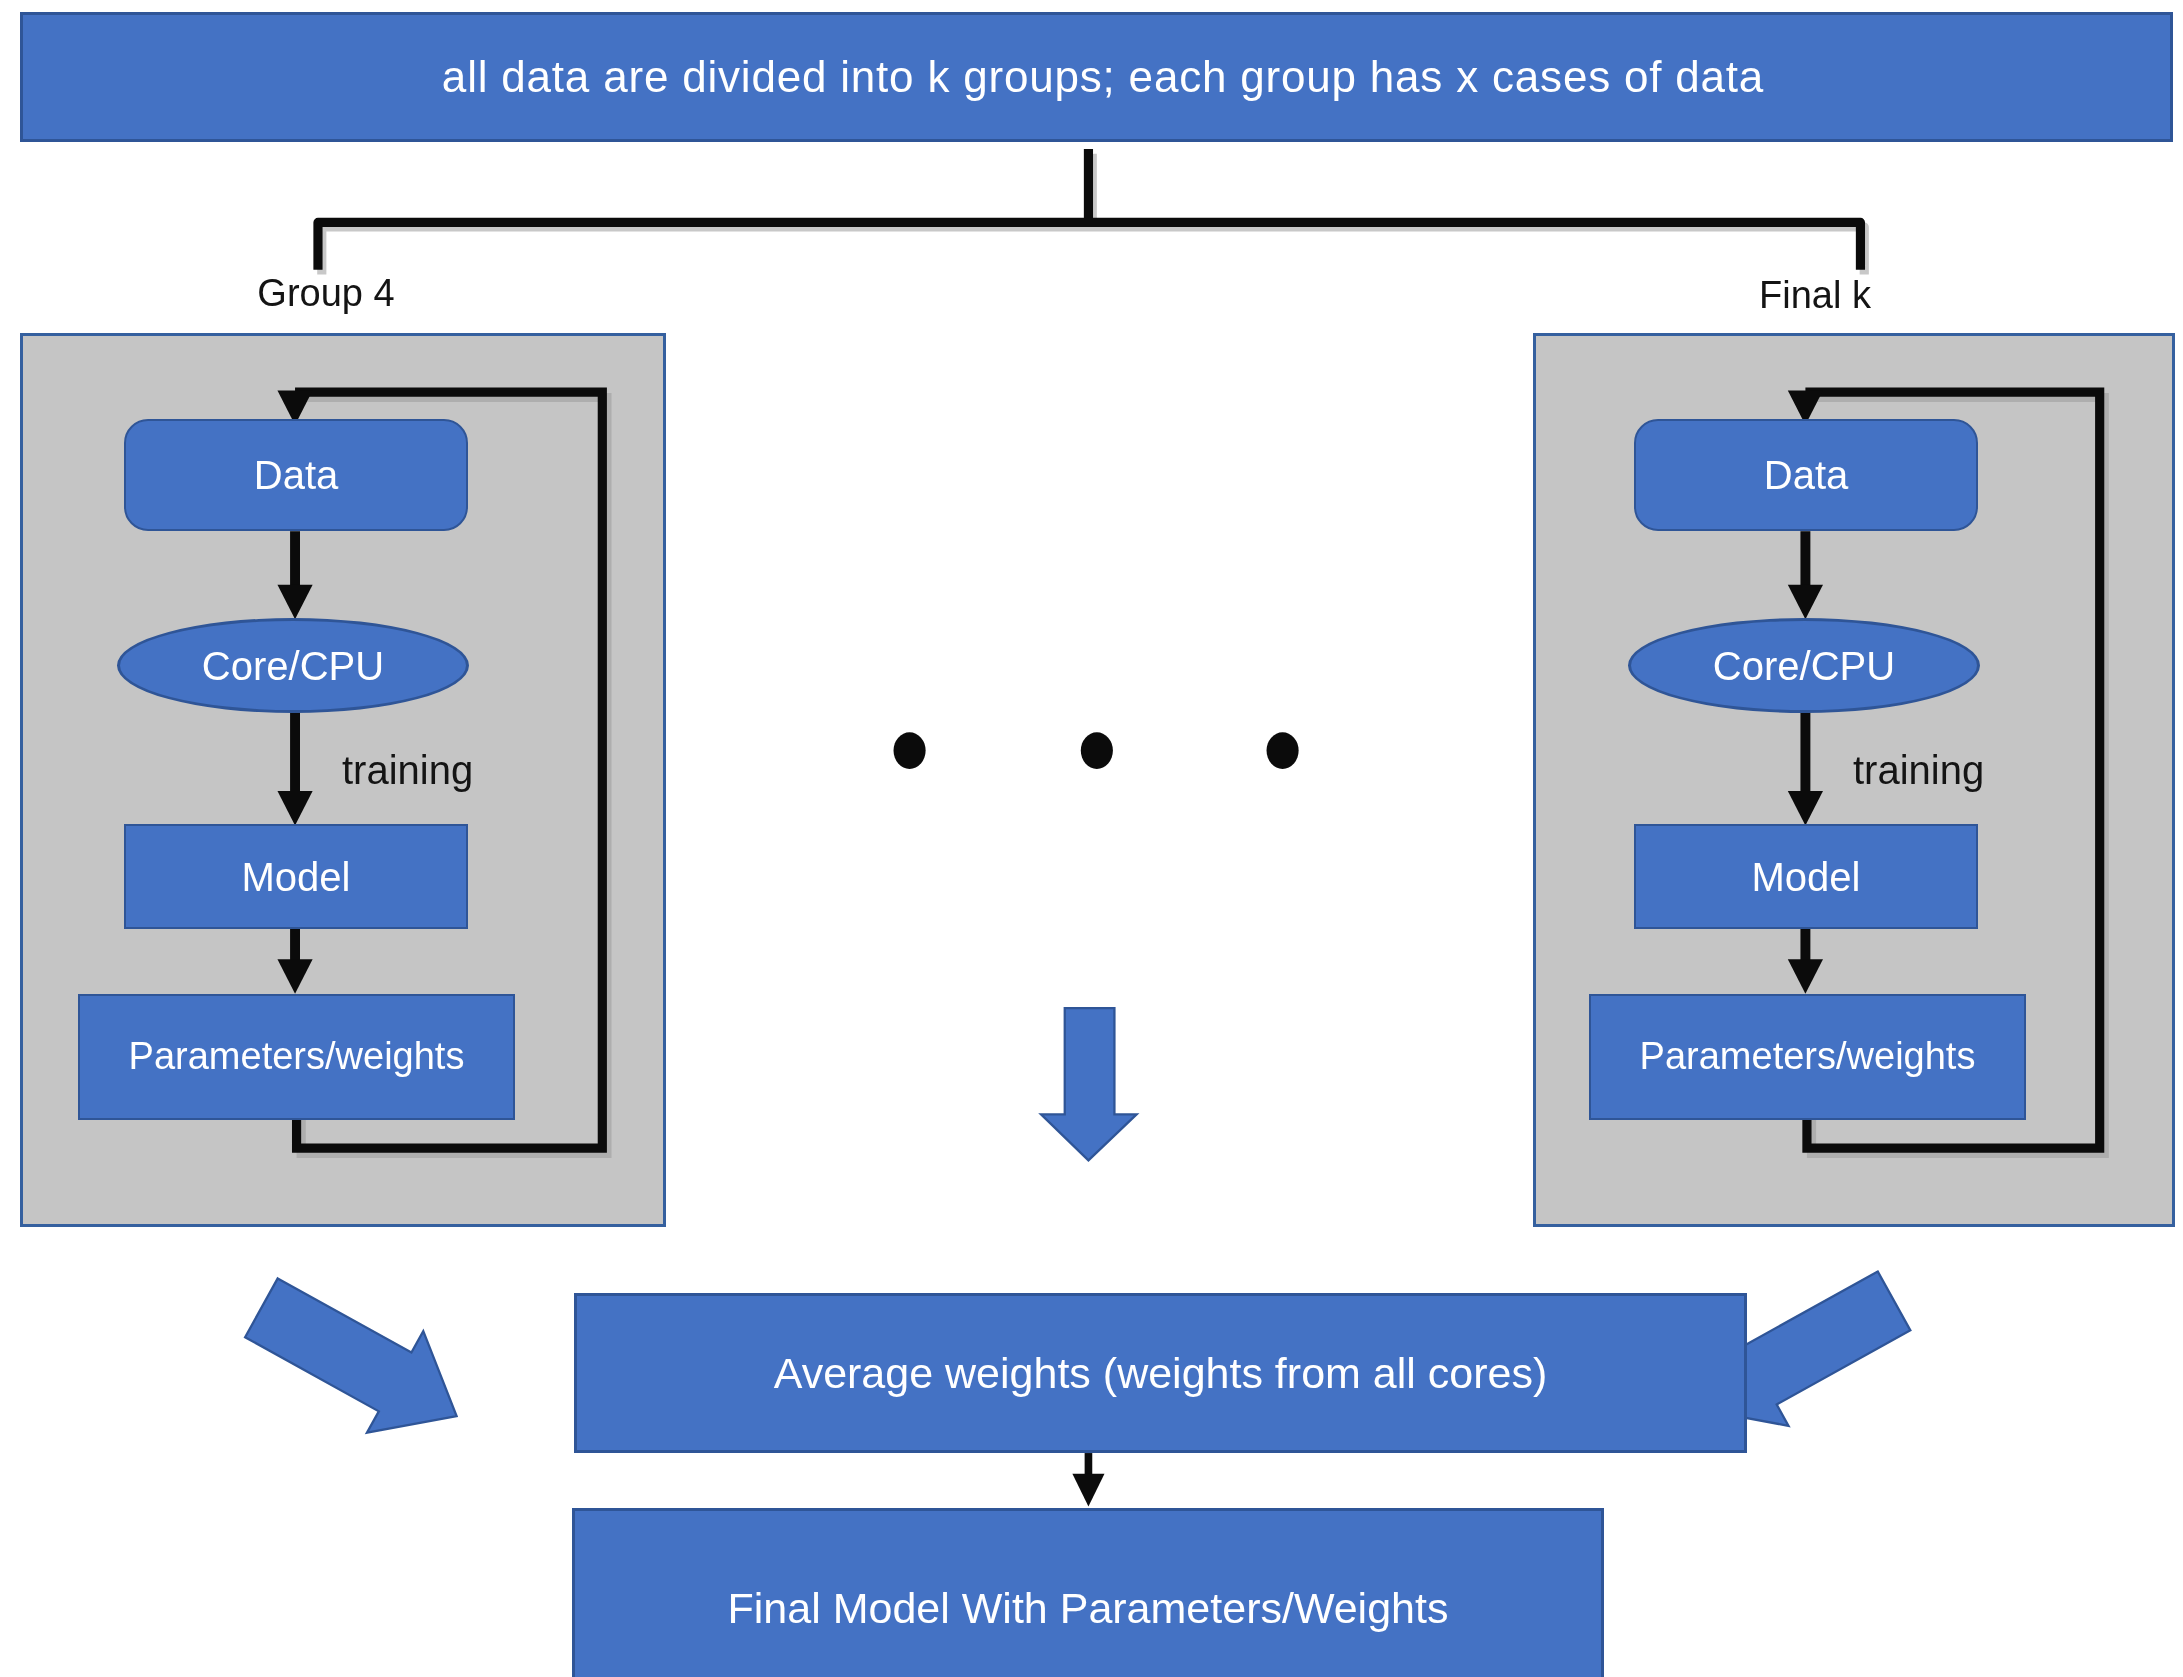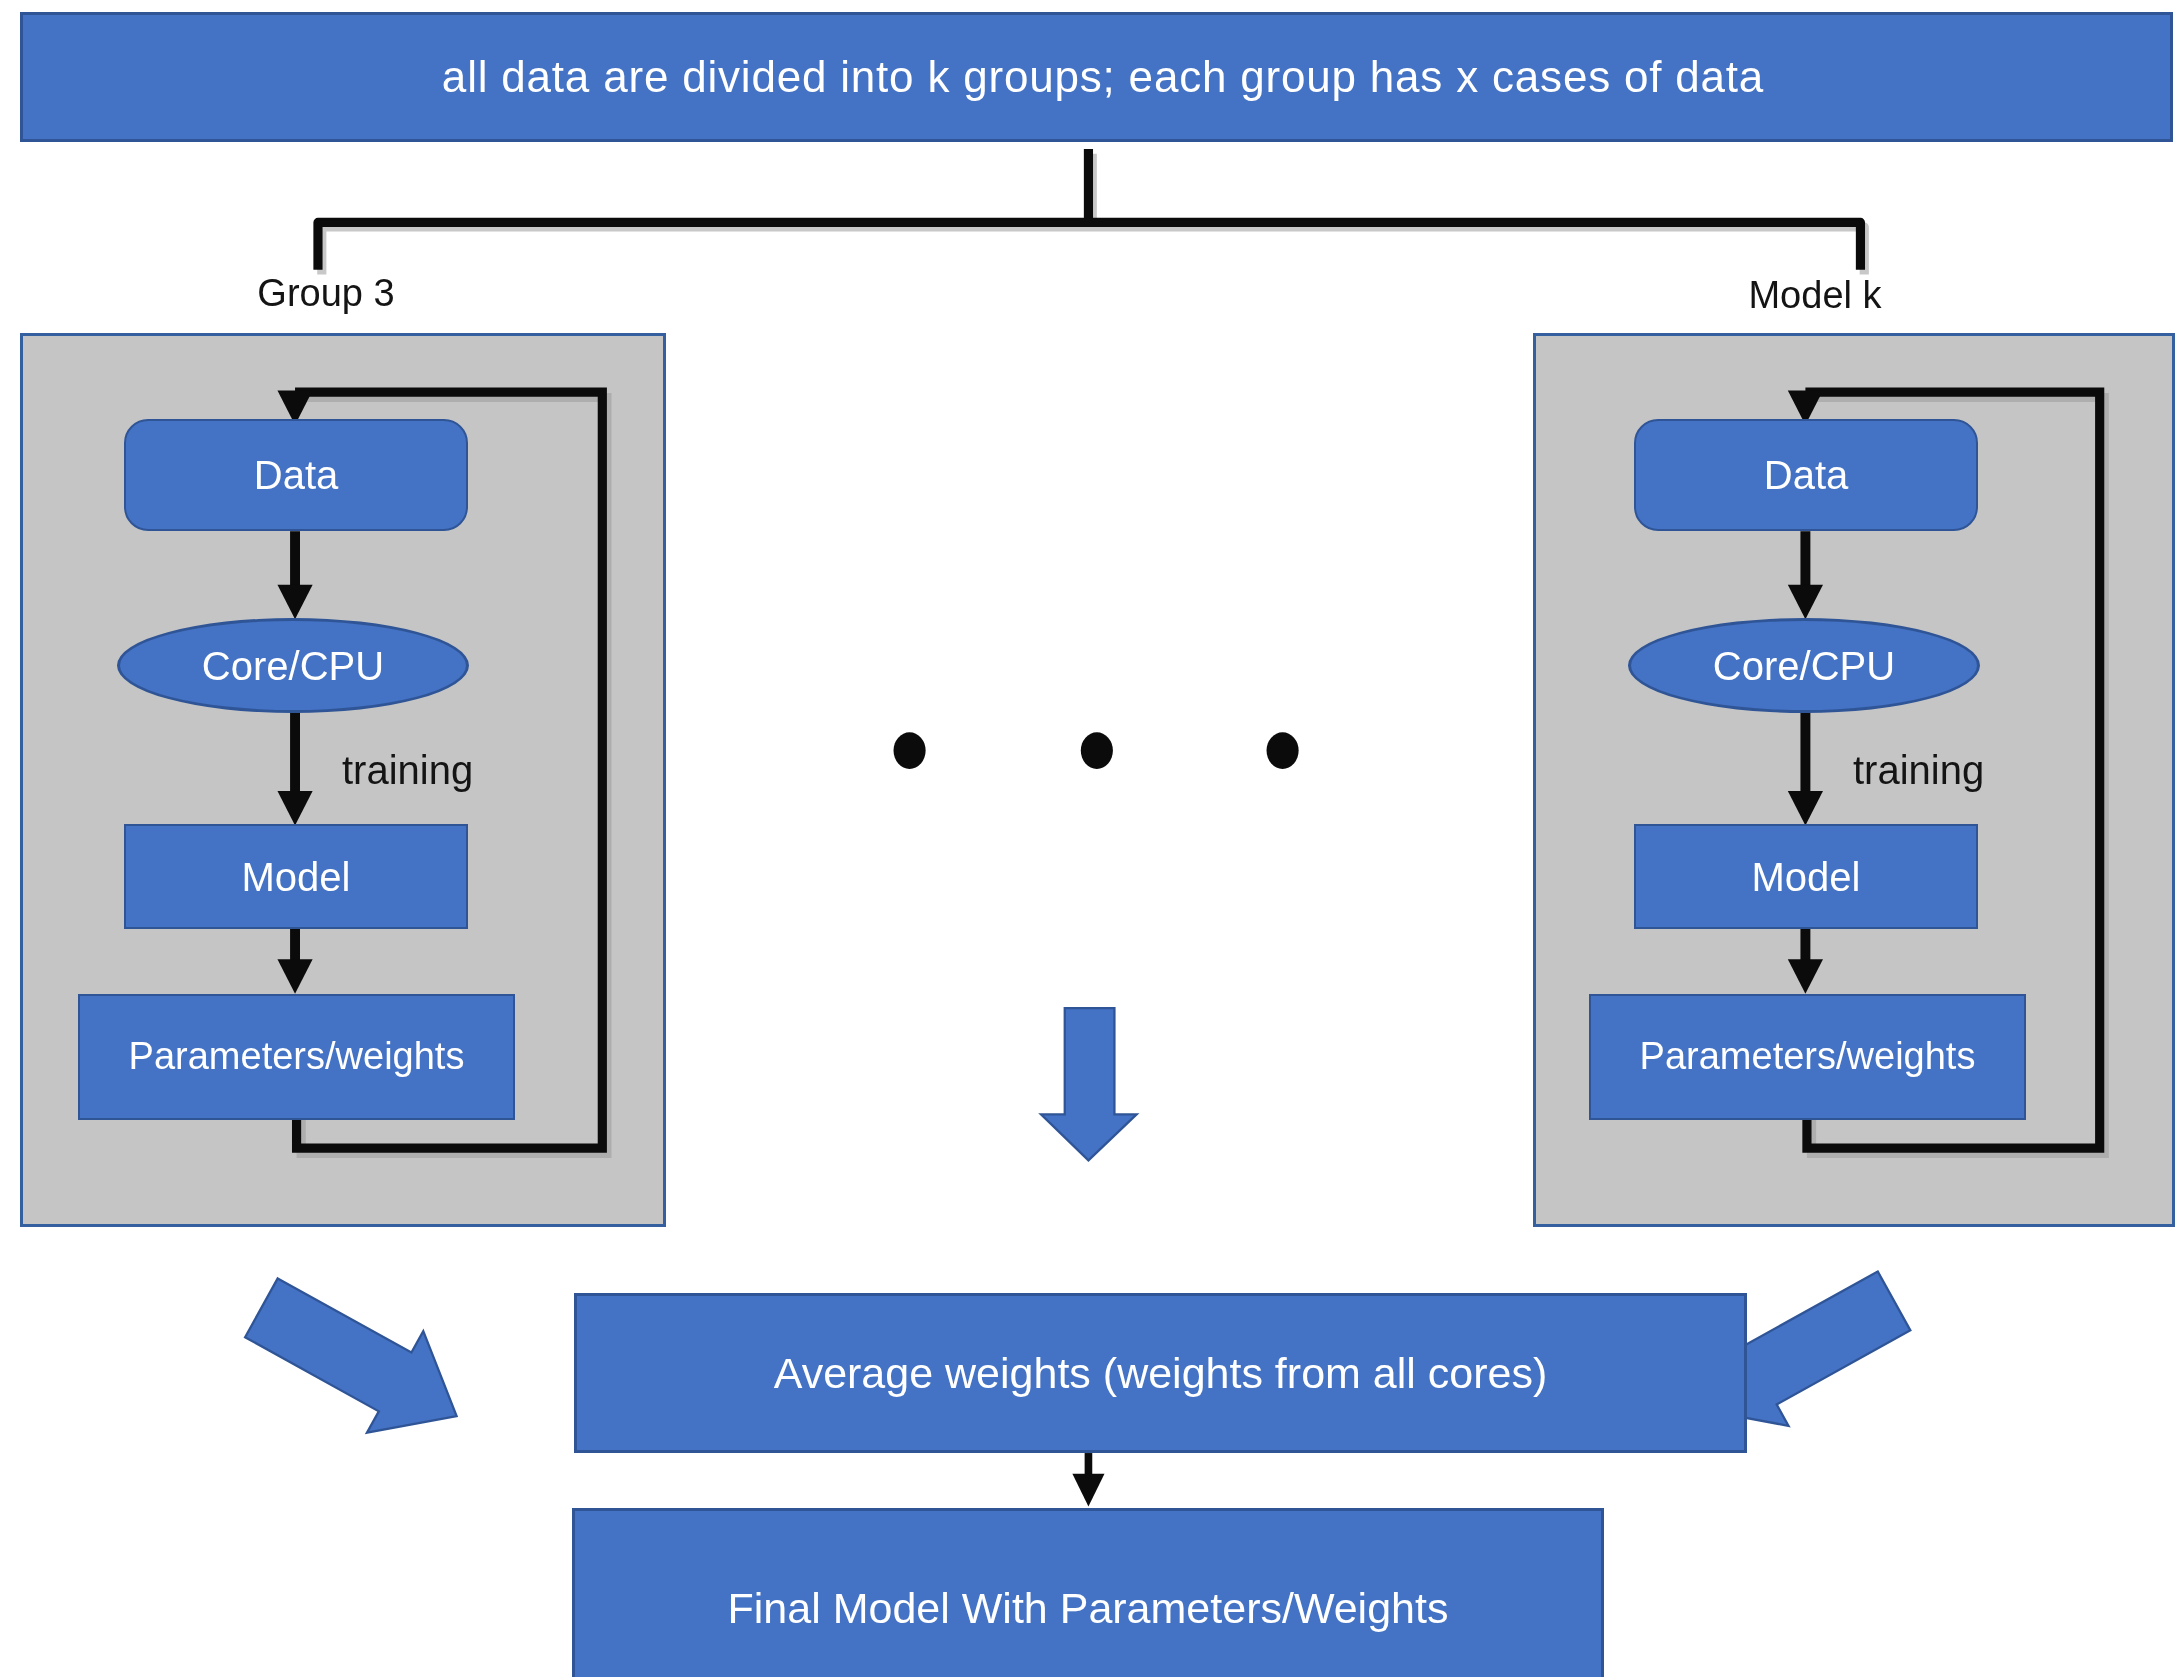--- a/index.html
+++ b/index.html
@@ -50,22 +50,22 @@
 </style>
 </head>
 <body>
 
 <div id="canvas">
 
   <div class="banner">
     <span>all data are divided into k groups; each group has x cases of data</span>
   </div>
 
-  <div class="group-label" style="left:135px;top:272px;">Group 3</div>
-  <div class="group-label" style="left:1624px;top:274px;">Model k</div>
+  <div class="group-label" style="left:135px;top:272px;">Group 4</div>
+  <div class="group-label" style="left:1624px;top:274px;">Final k</div>
 
   <div class="panel" style="left:20px;top:333px;width:646px;height:894px;"></div>
   <div class="panel" style="left:1533px;top:333px;width:642px;height:894px;"></div>
 
   <svg id="connector-layer" viewBox="0 0 2856 2194" xmlns="http://www.w3.org/2000/svg">
 
     <path class="shadowline" d="M1429 207 L1429 297 M421 353 L421 297 L2439 297 L2439 353" stroke-width="12" stroke-linejoin="round" stroke-linecap="square"></path>
     <path class="blackline" d="M1424 201 L1424 291 M416 347 L416 291 L2434 291 L2434 347" stroke-width="12" stroke-linejoin="round" stroke-linecap="square"></path>
 
     <path class="shadowline" d="M394 1462 L394 1509 L794 1509 L794 520 L392 520" stroke-width="12"></path>

